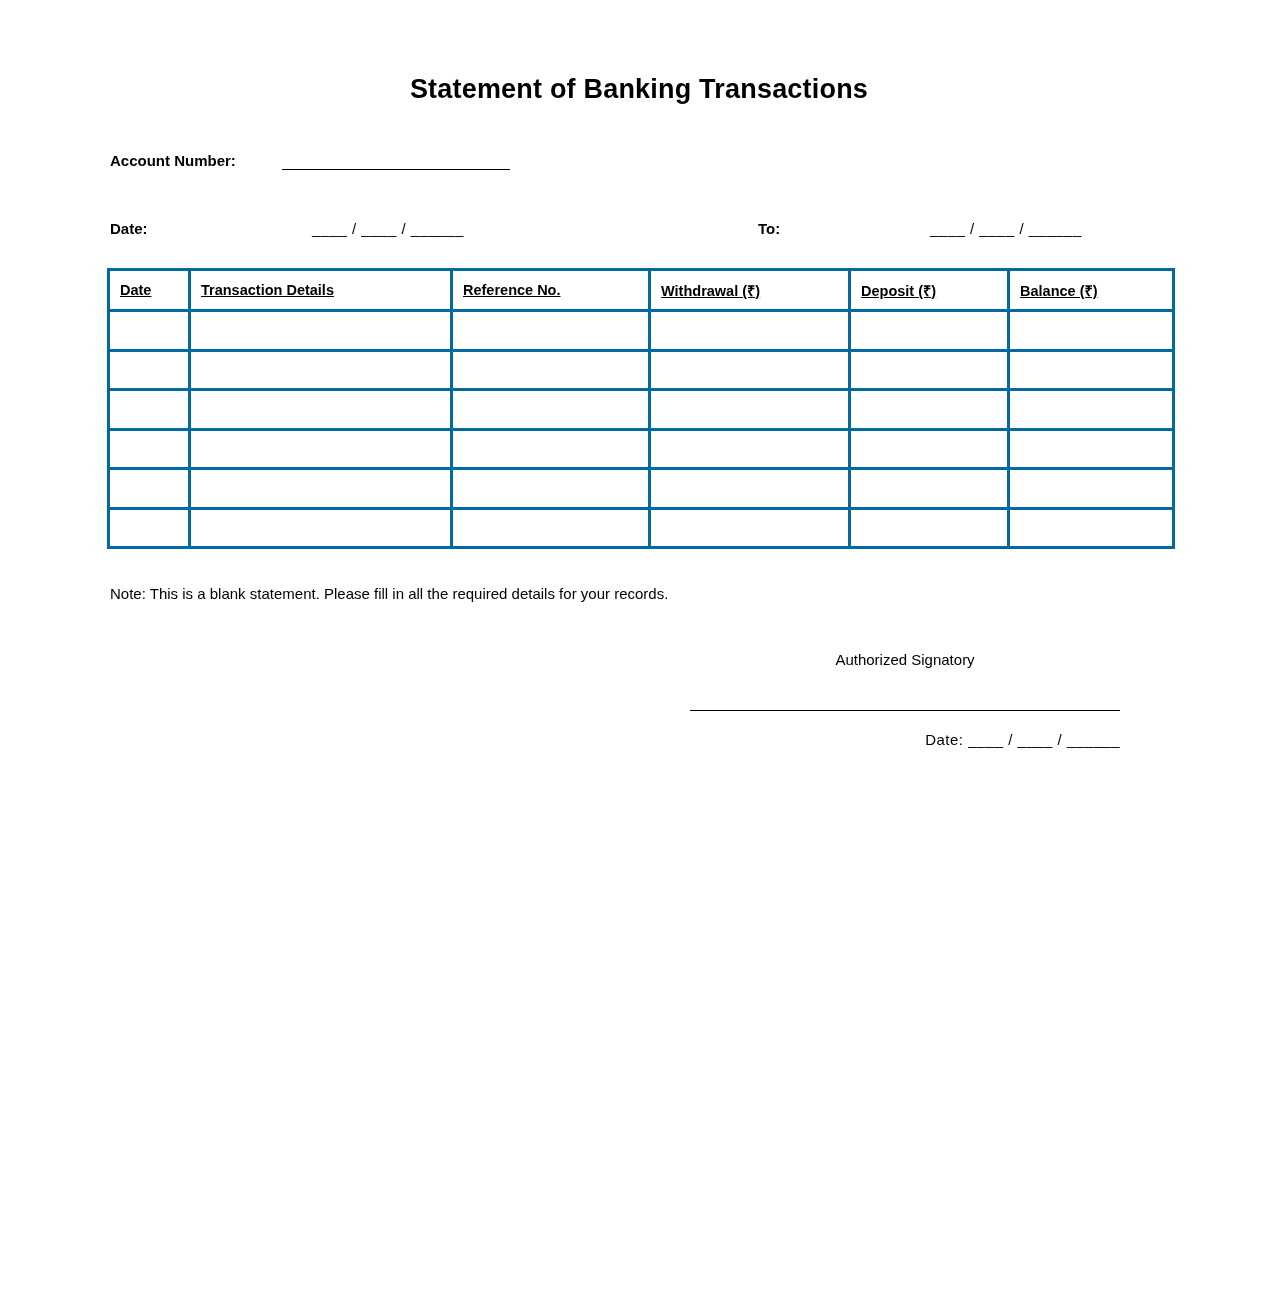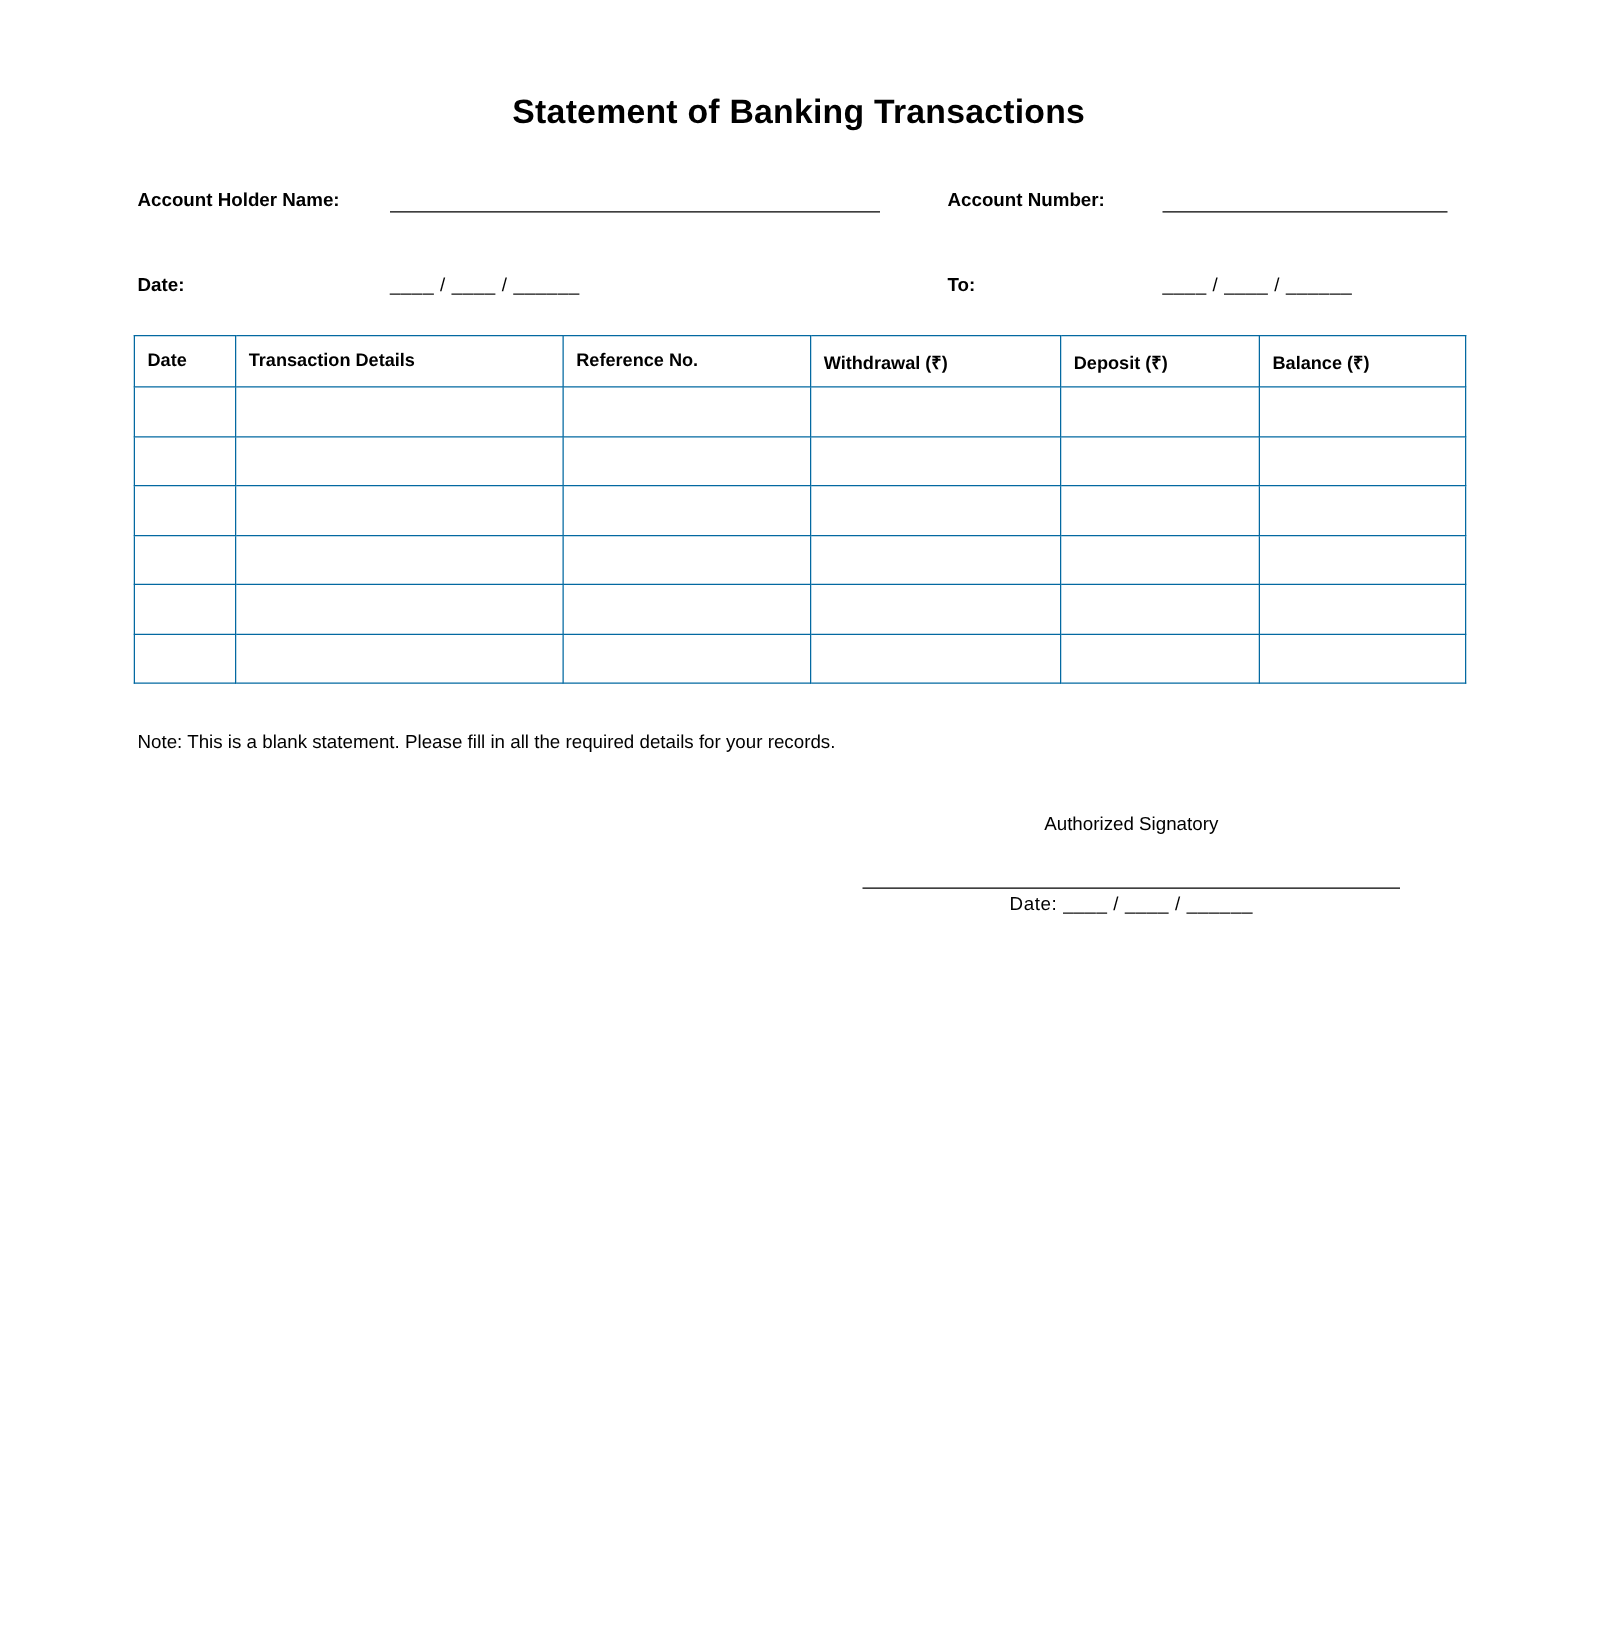--- a/index.html
+++ b/index.html
@@ -90,23 +90,24 @@
     top: 268px;
     width: 1065px;
   }
   table.stmt {
     width: 1065px;
     border-collapse: collapse;
     table-layout: fixed;
   }
   table.stmt th,
   table.stmt td {
-    border: 1px solid #0369a1;
+    border: 3px solid #0369a1;
     padding: 0;
     vertical-align: middle;
+    text-decoration: underline;
   }
   table.stmt th {
     height: 41px;
     text-align: left;
     font-size: 14.5px;
     font-weight: bold;
     padding: 0 0 0 10px;
     white-space: nowrap;
   }
   table.stmt td {
@@ -139,42 +140,38 @@
     text-align: center;
     font-size: 15px;
     line-height: 20px;
   }
   .sig-rule {
     margin-top: 40px;
     border-top: 1.4px solid #000;
     width: 430px;
   }
   .sig-date {
-    text-align: center;
+    text-align: right;
     font-size: 15px;
     line-height: 18px;
     letter-spacing: 0.5px;
-    margin-top: 4px;
+    margin-top: 20px;
     white-space: nowrap;
   }
 </style>
 </head>
 <body>
 
 <div class="page">
 
   <div class="doc-title">Statement of Banking Transactions</div>
 
   <div class="fields">
 
     <div class="field-row">
-      <div class="col-left">
-        <span class="f-label">Account Holder Name:</span>
-        <span class="f-line line-wide"></span>
-      </div>
       <div class="col-right">
         <span class="f-label">Account Number:</span>
         <span class="f-line line-med"></span>
       </div>
     </div>
 
     <div class="field-row">
     </div>
 
     <div class="field-row">

